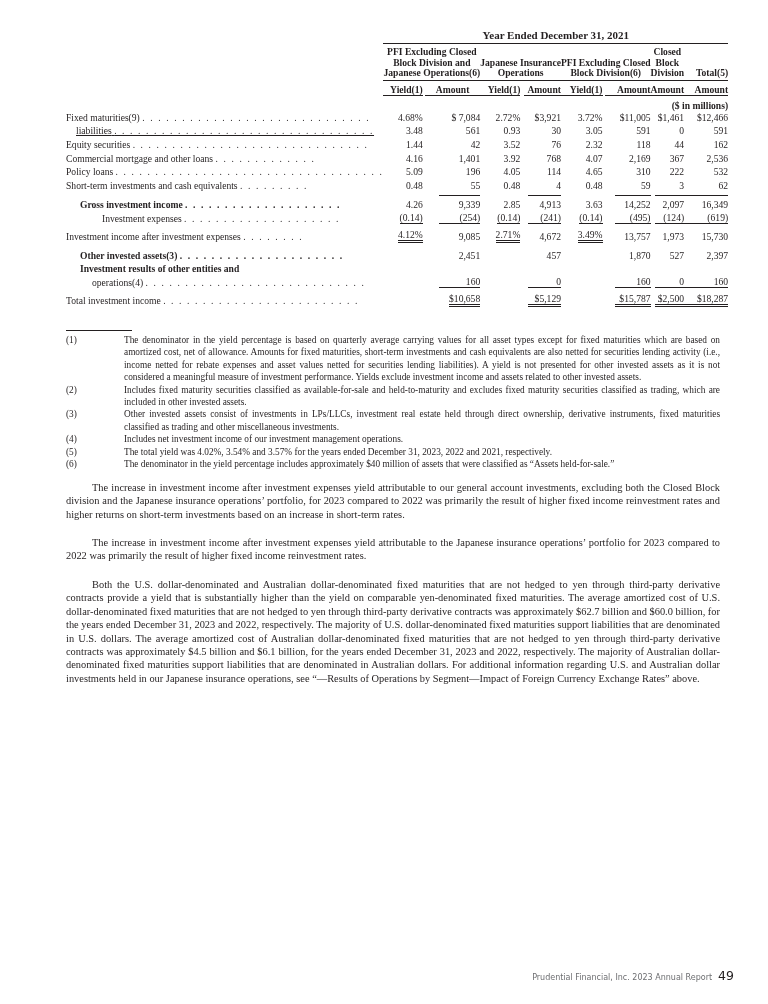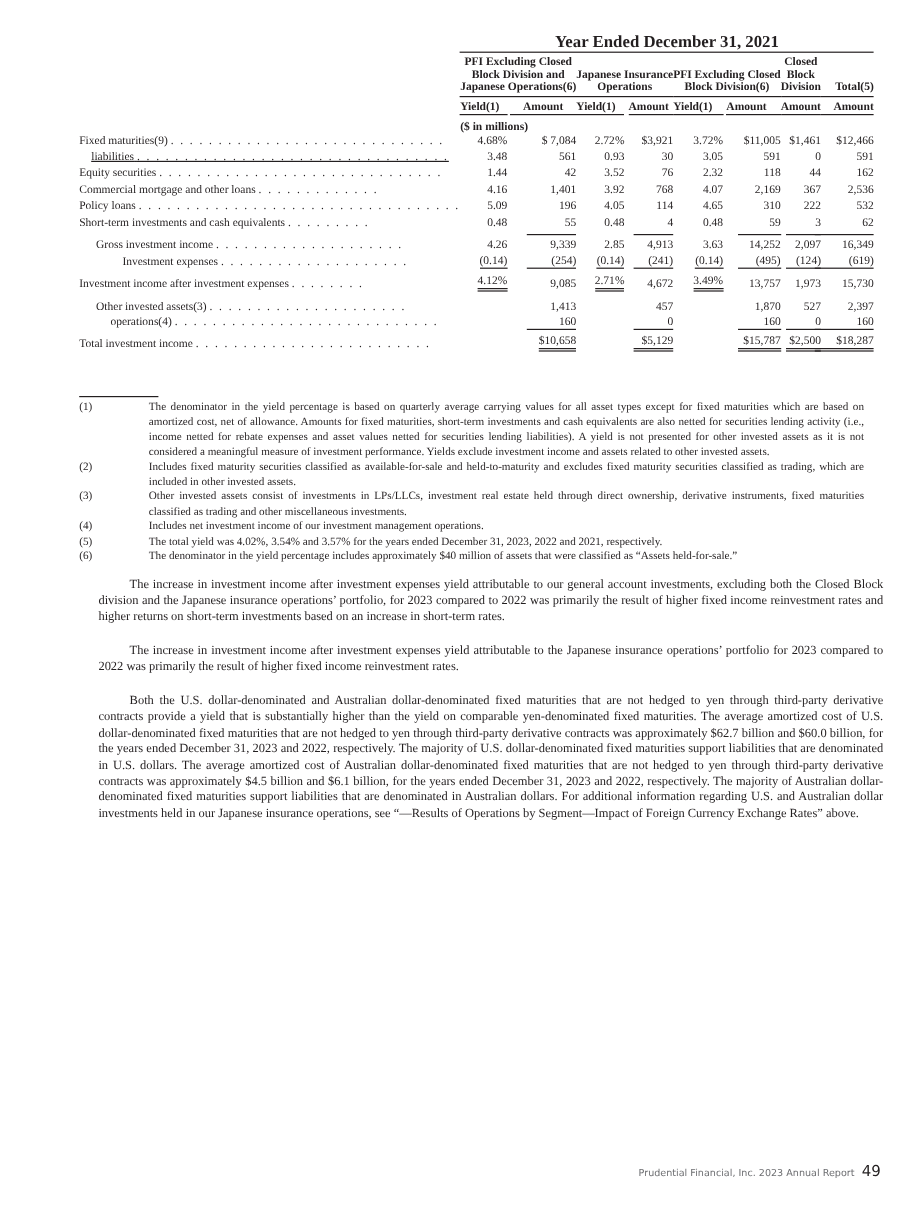--- a/index.html
+++ b/index.html
@@ -6,44 +6,44 @@
   body {
     width: 768px; height: 1004px; position: relative; overflow: hidden;
     font-family: "Liberation Serif", "DejaVu Serif", serif;
     color: #231f20;
   }
   .page { position: absolute; left: 66px; top: 0; width: 654px; }
 
   
   table.fin { border-collapse: separate; border-spacing: 0; width: 654px; font-size: 9.6px; line-height: 11px; position: absolute; top: 30px; left: 0; }
   table.fin td, table.fin th { padding: 0; white-space: nowrap; }
-  .h-year { text-align: center; font-weight: bold; font-size: 14px; padding-bottom: 2px !important; border-bottom: 1.2px solid #231f20; }
+  .h-year { text-align: center; font-weight: bold; font-size: 11px; padding-bottom: 2px !important; border-bottom: 1.2px solid #231f20; }
   .h-grp { text-align: center; font-weight: bold; vertical-align: bottom; line-height: 10.5px; padding-top: 3px !important; padding-bottom: 1px !important; }
   .ul { border-bottom: 1.2px solid #231f20; }
-  .h-sub { text-align: left; font-weight: bold; padding-top: 2px !important; padding-bottom: 1px !important; }
-  .h-unit { text-align: left; font-weight: bold; padding-top: 3px !important; }
+  .h-sub { text-align: right; font-weight: bold; padding-top: 2px !important; padding-bottom: 1px !important; }
+  .h-unit { text-align: right; font-weight: bold; padding-top: 3px !important; }
   .lbl { text-align: left; }
   .dots { color: #231f20; letter-spacing: 1.6px; }
   .num { text-align: right; }
   tr.row td { height: 13.6px; }
   .rule-top { border-top: 1px solid #231f20; }
   .dbl { border-bottom: 3px double #231f20; }
-  .ind1 { padding-left: 14px !important; }
+  .ind1 { padding-left: 14px !important; font-weight: bold; }
   .ind2 { padding-left: 36px !important; }
   .ind3 { padding-left: 10px !important; text-decoration: underline; }
 
   
   .fn-rule { position: absolute; left: 0; top: 330px; width: 66px; border-top: 1px solid #231f20; }
   .footnotes { position: absolute; left: 0; top: 334px; width: 654px; font-size: 9.3px; line-height: 12.4px; text-align: justify; }
   .fn { display: flex; }
   .fn .mark { width: 18px; flex: 0 0 18px; }
   .fn .txt { flex: 1; margin-left: 40px; }
 
   
-  .para { position: absolute; left: 16px; width: 654px; font-size: 10.4px; line-height: 13.4px; text-align: justify; text-indent: 26px; }
+  .para { position: absolute; left: 0; width: 654px; font-size: 10.4px; line-height: 13.4px; text-align: justify; text-indent: 26px; }
 
   
   .footer { position: absolute; right: 34px; top: 968px; font-family: "DejaVu Sans", "Liberation Sans", sans-serif; color: #6d6e71; font-size: 8px; }
   .footer .pg { font-size: 12.5px; color: #231f20; margin-left: 6px; }
 </style>
 </head>
 <body>
 
 <div class="page">
 
@@ -358,35 +358,38 @@
         <td class="num">15,730</td>
       </tr>
       <tr style="height:5px">
           <td colspan="16"></td>
         </tr>
 
       <tr class="row">
         <td class="lbl ind1"><span>Other invested assets(3)</span> <span class="dots">. . . . . . . . . . . . . . . . . . . . .</span></td>
         <td></td>
           <td></td>
-        <td class="num">1,413</td>
+        <td class="num">2,451</td>
           <td></td>
         <td></td>
           <td></td>
         <td class="num">457</td>
           <td></td>
         <td></td>
           <td></td>
         <td class="num">1,870</td>
           <td></td>
         <td class="num">527</td>
           <td></td>
         <td class="num">2,397</td>
       </tr>
 
+      <tr class="row">
+        <td class="lbl ind1" colspan="16">Investment results of other entities and</td>
+      </tr>
 
       <tr class="row">
         <td class="lbl" style="padding-left:26px"><span>operations(4)</span> <span class="dots">. . . . . . . . . . . . . . . . . . . . . . . . . . . .</span></td>
         <td></td>
           <td></td>
         <td class="num">
             <div class="ul" style="margin-left:14px">160</div>
           </td>
           <td></td>
         <td></td>

